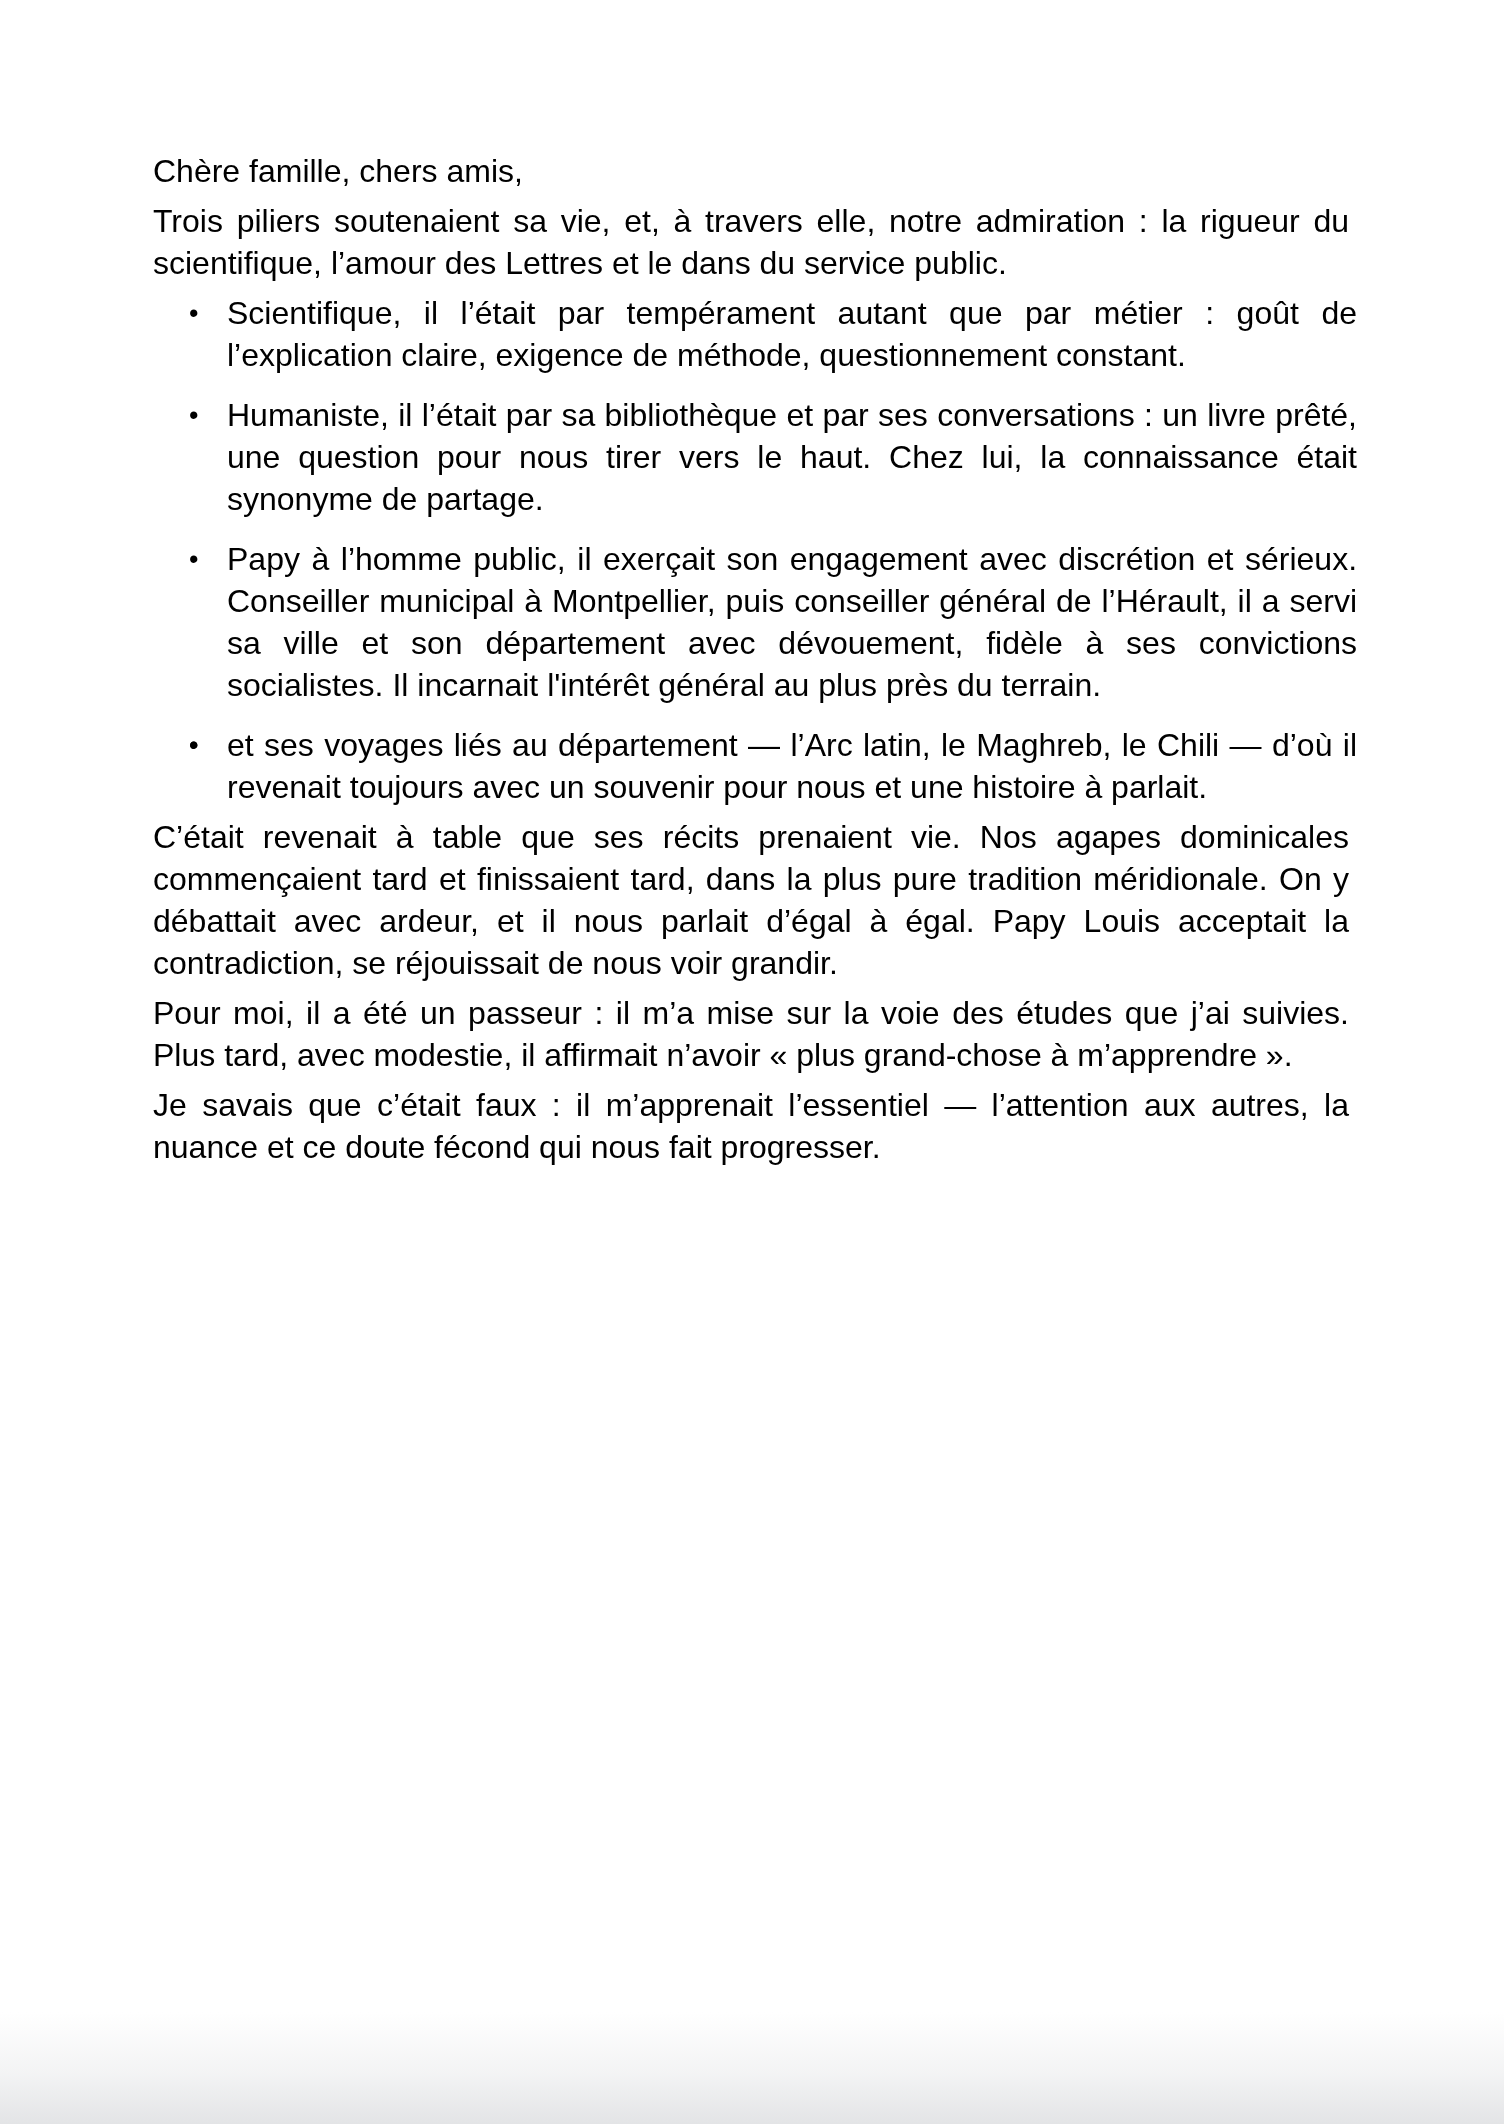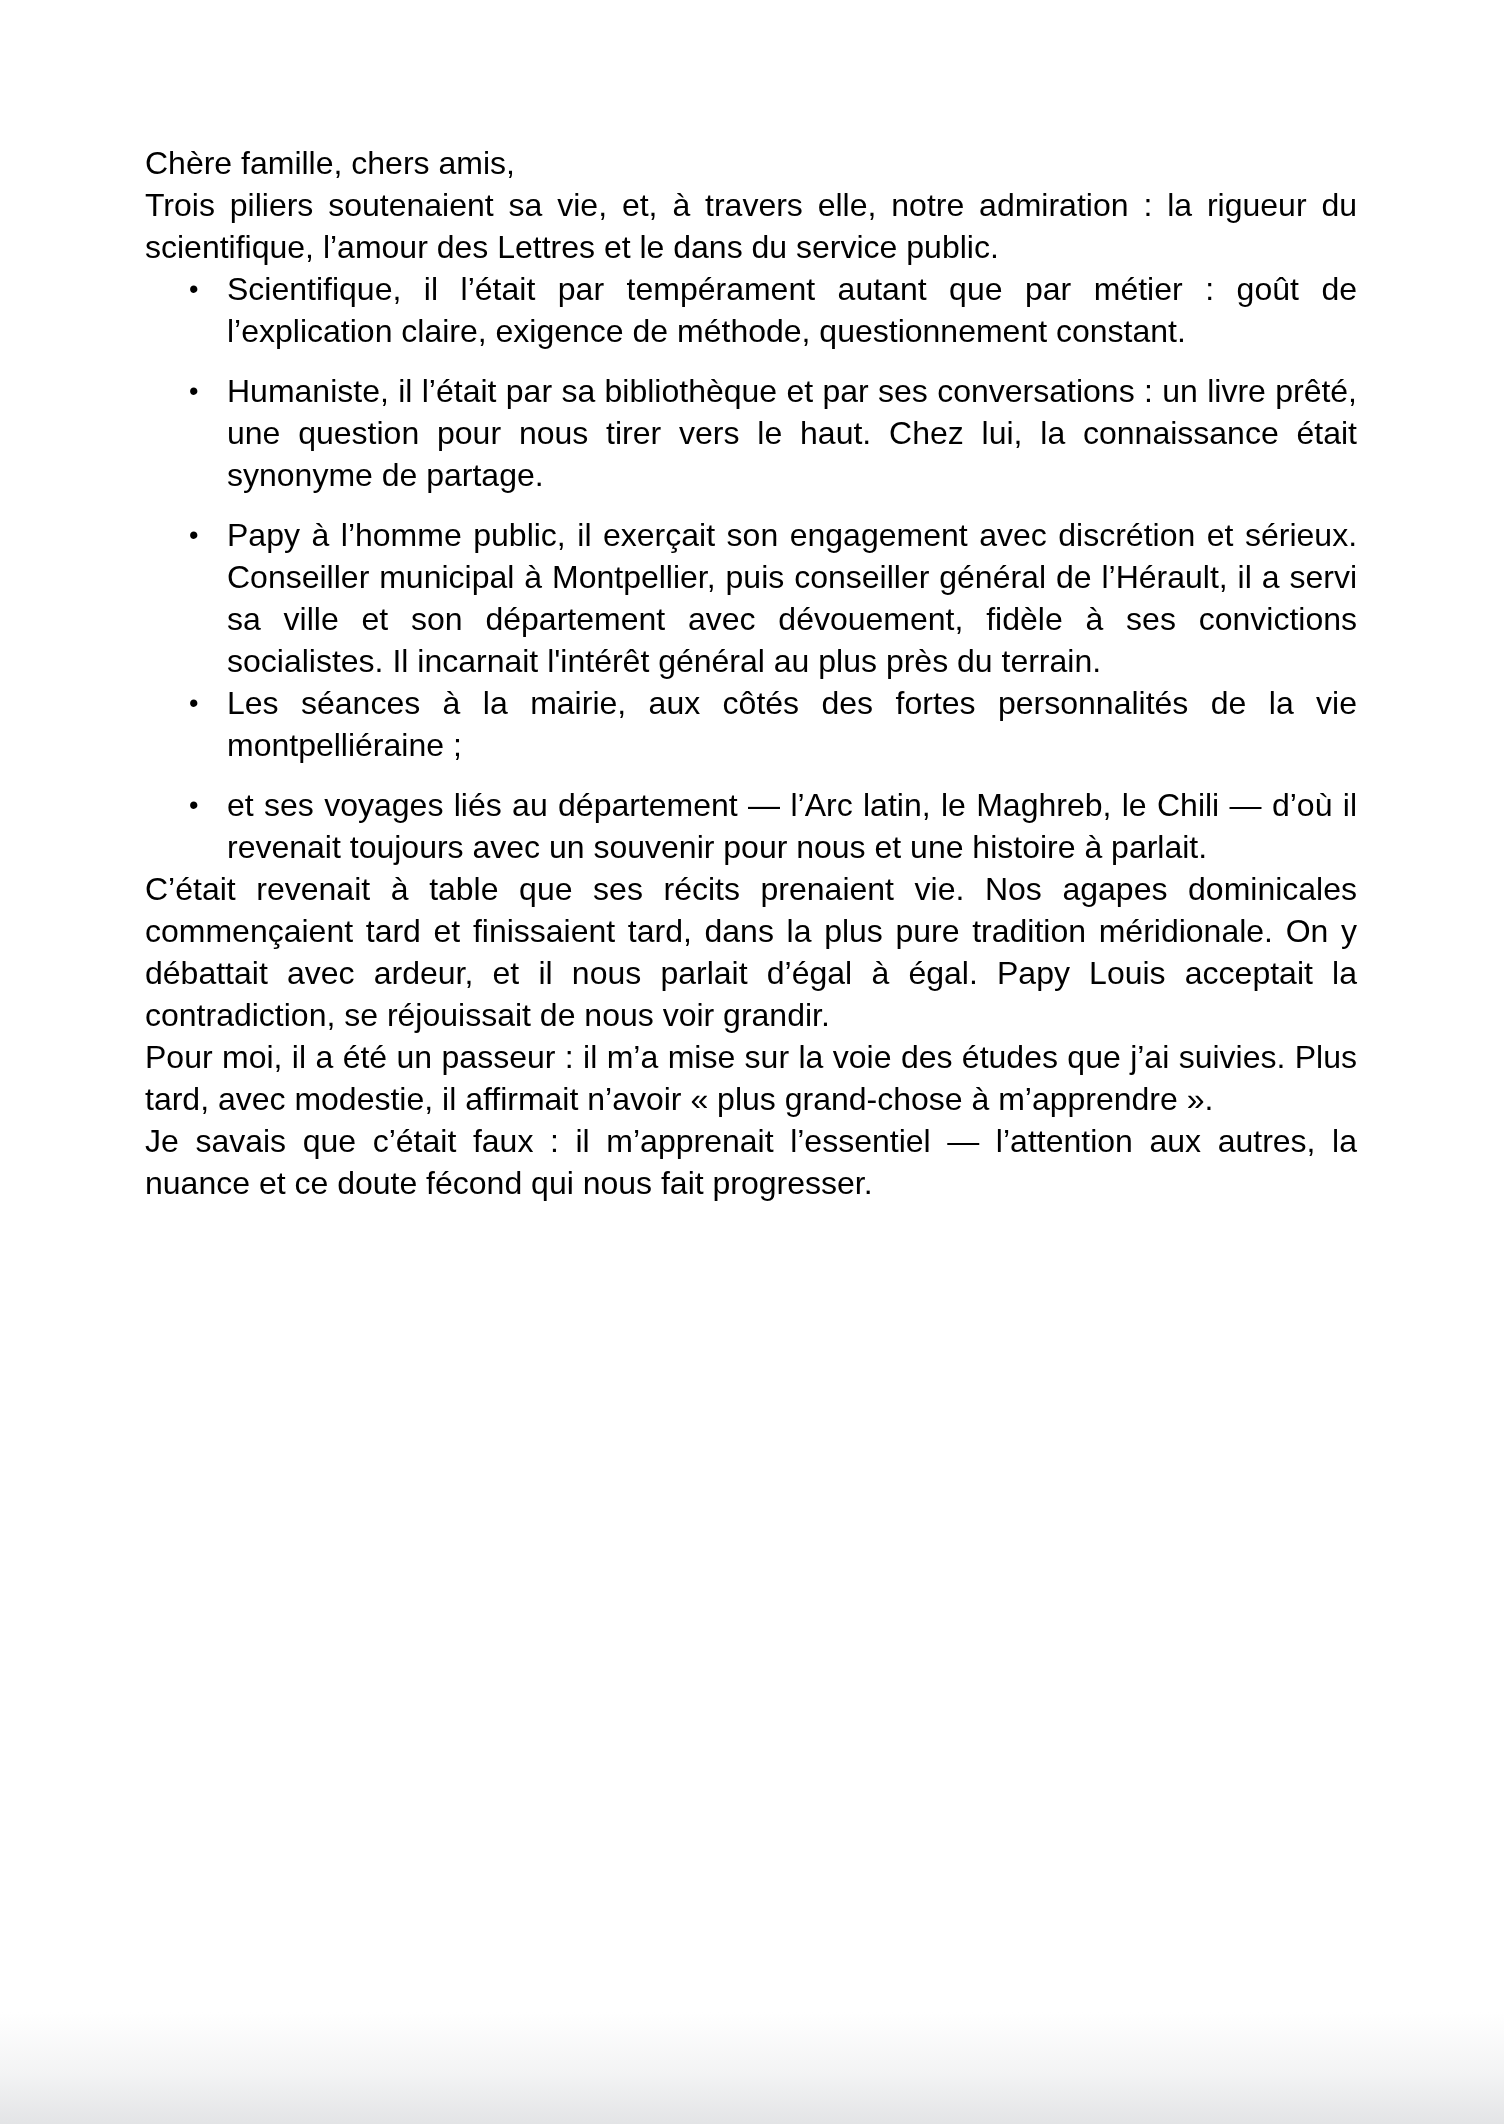--- a/index.html
+++ b/index.html
@@ -14,21 +14,21 @@
   }
   .content{
     position:absolute;
     left:145px;
     top:142px;
     width:1212px;
     font-size:32px;
     line-height:42px;
     text-align:justify;
   }
-  p.para{margin:0;padding:0;}
+  p.para{margin:8px;padding:0;}
   .gap-none{margin-top:0;}
   .gap-large{margin-top:67px;}
   .gap-small{margin-top:15px;}
   ul.bullets{list-style:none;margin:0;padding:0;}
   ul.bullets li{position:relative;padding-left:82px;margin:0;}
   ul.bullets li + li{margin-top:18px;}
   .dot{
     position:absolute;
     left:44px;
     top:0;
@@ -55,21 +55,21 @@
 <div class="page">
   <main class="content" id="doc">
       <p class="para gap-none"><span>Chère famille, chers amis,</span></p>
       <p class="para gap-large"><span>Trois piliers soutenaient sa vie, et, à travers elle, notre admiration&nbsp;: la rigueur du </span><strong>scientifique</strong><span>, l’amour des </span><strong>Lettres</strong><span> et le dans du </span><strong>service public</strong><span>.</span></p>
       <ul class="bullets gap-large">
         <li><span class="dot">•</span><strong>Scientifique</strong><span>, il l’était par tempérament autant que par métier&nbsp;: goût de l’explication claire, exigence de méthode, questionnement constant.</span></li>
         <li><span class="dot">•</span><strong>Humaniste</strong><span>, il l’était par sa bibliothèque et par ses conversations&nbsp;: un livre prêté, une question pour nous tirer vers le haut. Chez lui, la connaissance était synonyme de partage.</span></li>
         <li><span class="dot">•</span><span>Papy à </span><strong>l’homme public</strong><span>, il exerçait son engagement avec discrétion et sérieux. Conseiller municipal à Montpellier, puis conseiller général de l’Hérault, il a servi sa ville et son département avec dévouement, fidèle à ses convictions socialistes. Il incarnait l'intérêt général au plus près du terrain.</span></li>
       </ul>
       <ul class="bullets gap-small">
-        <li><span class="dot">•</span><span>Les séances à la mairie, aux côtés des fortes personnalités de la vie montpelliéraine&nbsp;;</span></li>
+        <li><span class="dot">•</span></li>
         <li><span class="dot">•</span><span>et ses voyages liés au département — l’Arc latin, le Maghreb, le Chili — d’où il revenait toujours avec un souvenir pour nous et une histoire à parlait.</span></li>
       </ul>
       <p class="para gap-large"><strong>C’était revenait à table que ses récits prenaient vie</strong><span>. Nos agapes dominicales commençaient tard et finissaient tard, dans la plus pure tradition méridionale. On y débattait avec ardeur, et il nous parlait d’égal à égal. Papy Louis acceptait la contradiction, se réjouissait de nous voir grandir.</span></p>
       <p class="para gap-large"><strong>Pour moi, il a été un passeur</strong><span>&nbsp;: il m’a mise sur la voie des études que j’ai suivies. Plus tard, avec modestie, il affirmait n’avoir «&nbsp;plus grand-chose à m’apprendre&nbsp;».</span></p>
       <p class="para gap-small"><span>Je savais que c’était faux&nbsp;: il m’apprenait l’essentiel — l’attention aux autres, la nuance et ce doute fécond qui nous fait progresser.</span></p>
     </main>
   <div class="page-fade"></div>
 </div>
 
 </body></html>

